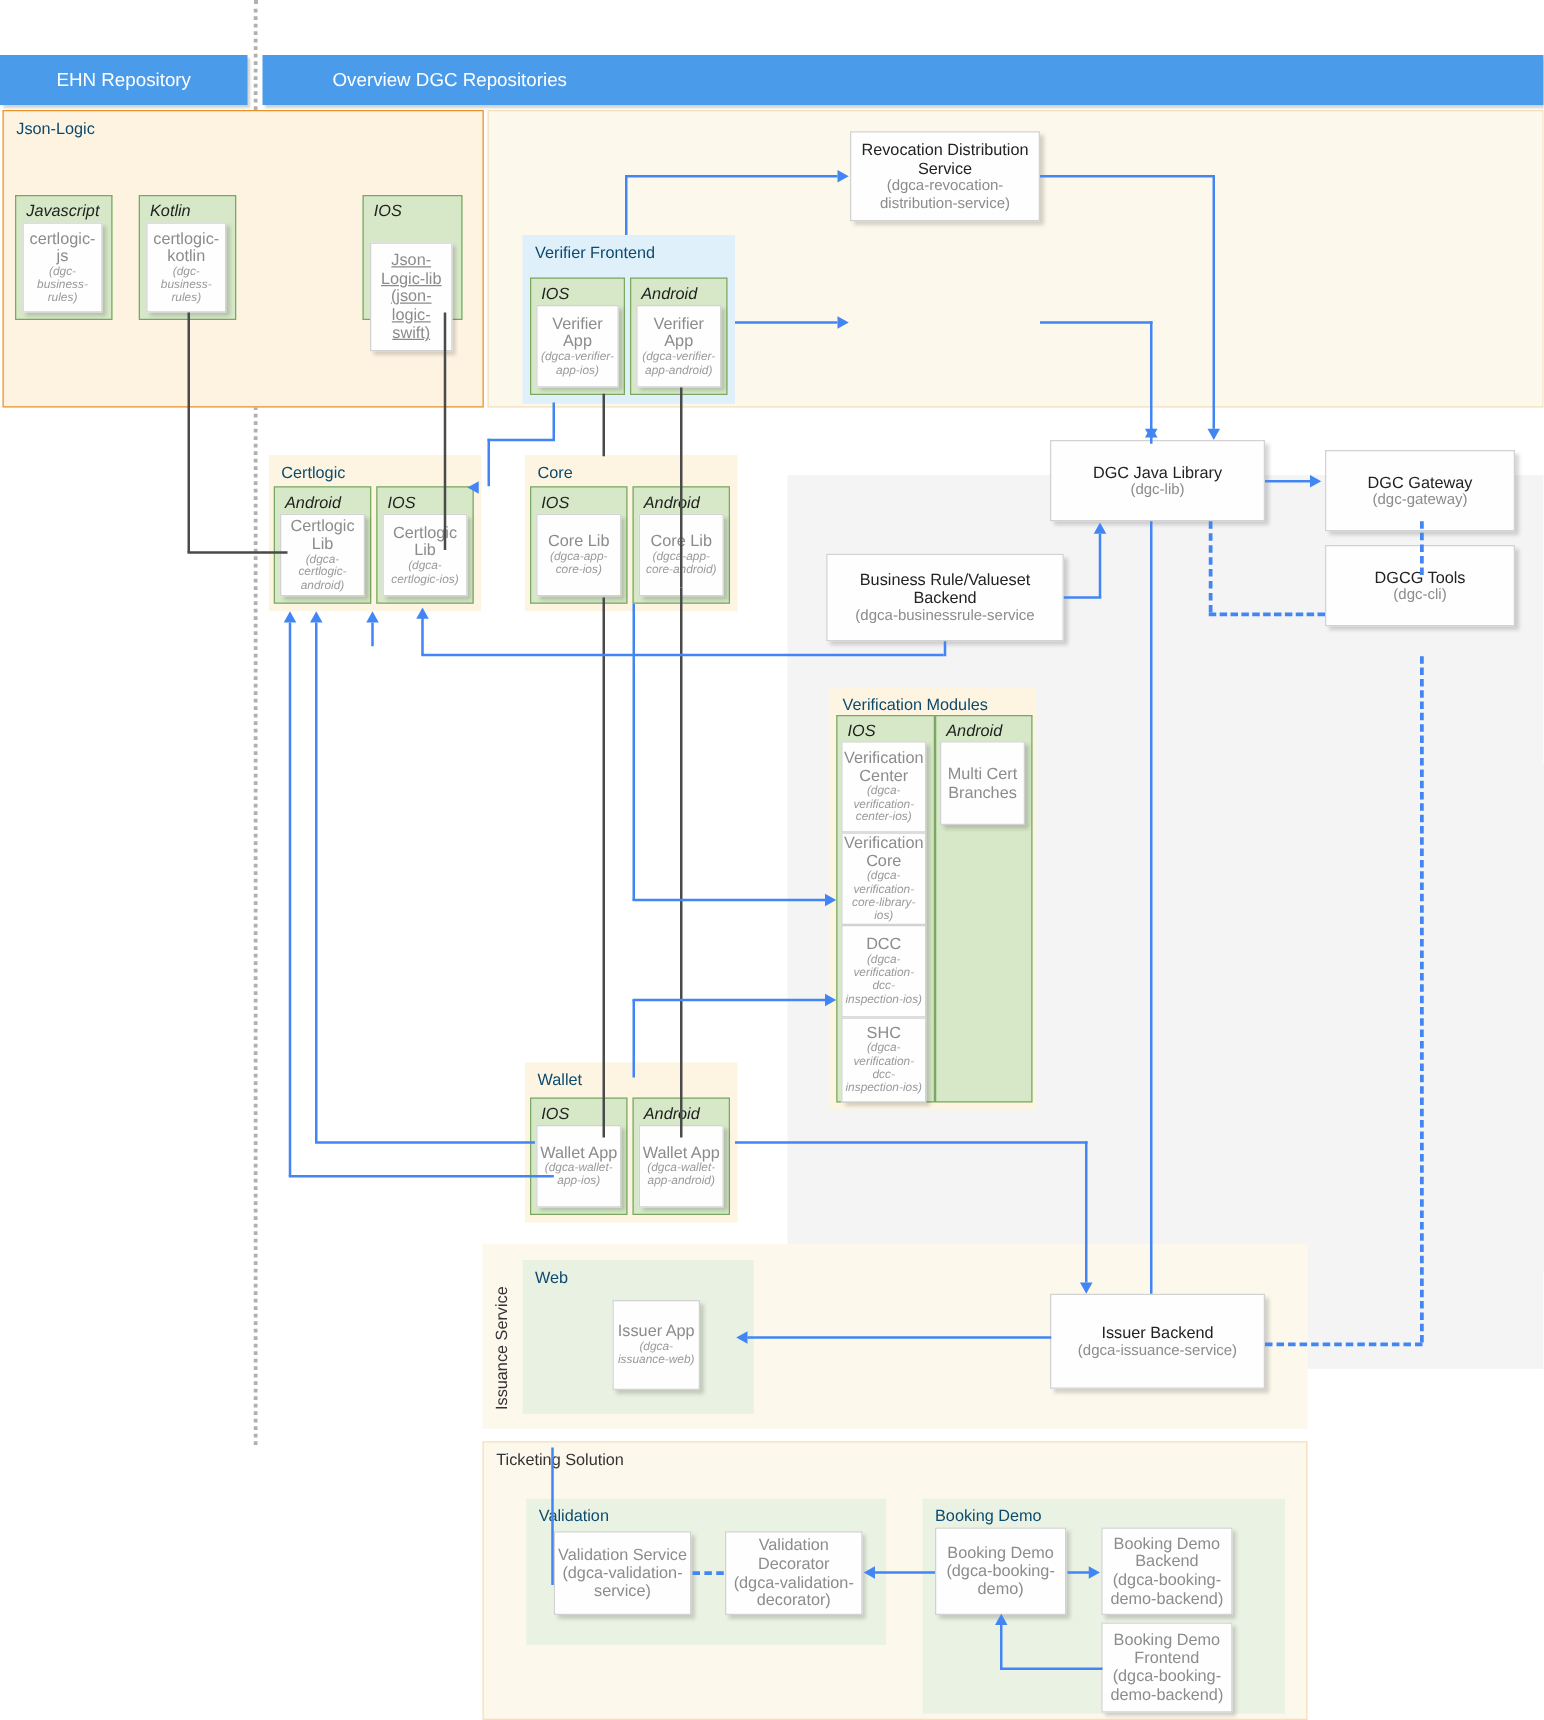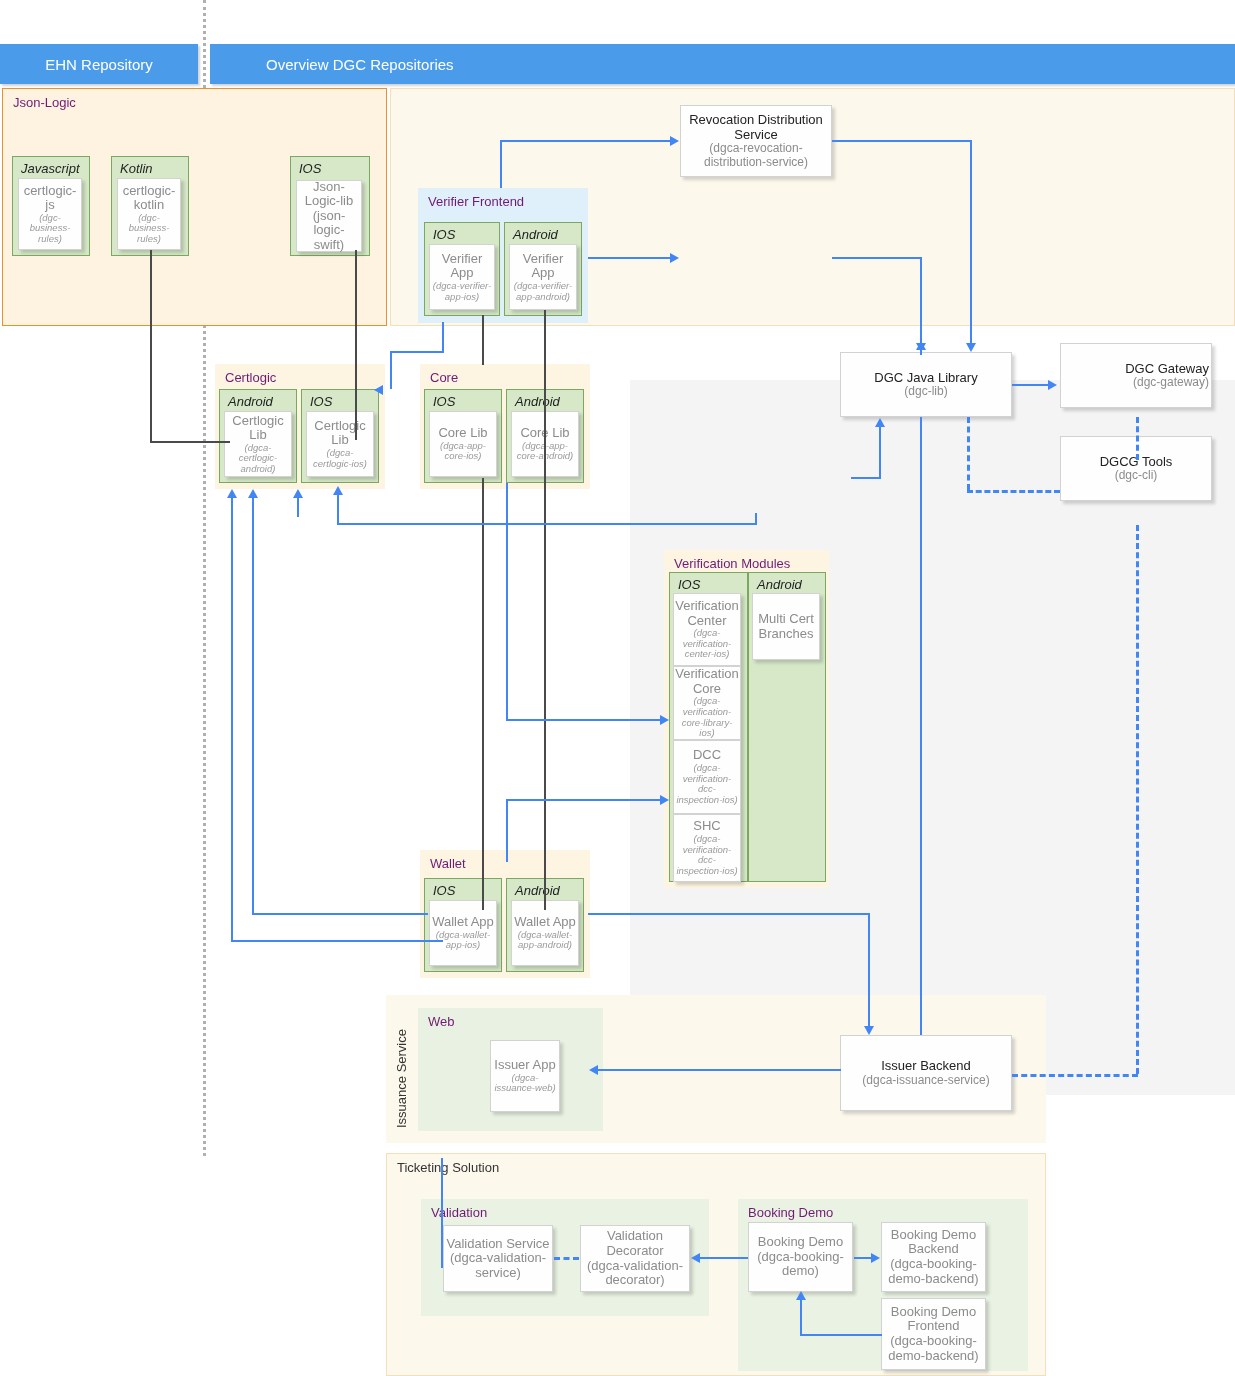--- a/index.html
+++ b/index.html
@@ -10,21 +10,21 @@
   .abs{position:absolute;box-sizing:border-box;}
 
   
   .hdr{background:#4a9ceb;color:#fff;font-size:15px;display:flex;align-items:center;
        box-shadow:2px 2px 2px rgba(0,0,0,.18);}
   .hdr.center{justify-content:center;}
   .hdr.left{justify-content:flex-start;padding-left:56px;}
 
   
   .grp{border:1px solid transparent;}
-  .grp-lbl{position:absolute;font-size:13px;color:#701a75;left:10px;top:6px;white-space:nowrap;}
+  .grp-lbl{position:absolute;font-size:13px;color:#0c4a6e;left:10px;top:6px;white-space:nowrap;}
   .grp-lbl.dark{color:#333;}
 
   .cream{background:#fdf5e2;}
   .cream-soft{background:#fdf8ec;}
   .cream-outl{background:#fdf3e0;border:1px solid #e8922a;}
   .cream-outl2{background:#fdf8ec;border:1px solid #f3e0bb;}
   .bluebg{background:#dff0fb;}
   .greybg{background:#f4f4f4;}
   .greenpale{background:#e9f2e2;}
   .greenpale2{background:#eaf3e3;}
@@ -100,21 +100,21 @@
     <span class="plat-lbl">Kotlin</span>
   </div>
   <div class="abs card" style="left:117px;top:178px;width:64px;height:72px;">
     <div class="t1">certlogic-kotlin</div>
     <div class="t2">(dgc-business-rules)</div>
   </div>
 
   <div class="abs plat" style="left:290px;top:156px;width:80px;height:100px;">
     <span class="plat-lbl">IOS</span>
   </div>
-  <div class="abs card" style="left:296px;top:180px;width:66px;height:72px;">
+  <div class="abs card" style="left:296px;top:194px;width:66px;height:87px;text-decoration:underline;">
     <div class="t1">Json-Logic-lib</div>
     <div class="t1">(json-logic-swift)</div>
   </div>
 
   <div class="abs bluebg" style="left:418px;top:188px;width:170px;height:135px;">
     <span class="grp-lbl">Verifier Frontend</span>
   </div>
   <div class="abs plat" style="left:424px;top:222px;width:76px;height:94px;">
     <span class="plat-lbl">IOS</span>
   </div>
@@ -253,25 +253,29 @@
   </div>
   <div class="abs card mid" style="left:881px;top:1298px;width:105px;height:72px;">
     <div class="t1">Booking Demo Frontend</div>
     <div class="t1">(dgca-booking-demo-backend)</div>
   </div>
 
   <div class="abs card plain" style="left:680px;top:105px;width:152px;height:72px;">
     <div class="t1">Revocation Distribution Service</div>
     <div class="t2">(dgca-revocation-distribution-service)</div>
   </div>
+  <div class="abs card plain" style="left:661px;top:443px;width:190px;height:70px;">
+    <div class="t1">Business Rule/Valueset Backend</div>
+    <div class="t2">(dgca-businessrule-service</div>
+  </div>
   <div class="abs card plain" style="left:840px;top:352px;width:172px;height:65px;">
     <div class="t1">DGC Java Library</div>
     <div class="t2">(dgc-lib)</div>
   </div>
-  <div class="abs card plain" style="left:1060px;top:343px;width:152px;height:65px;align-items:flex-end;">
+  <div class="abs card plain" style="left:1060px;top:360px;width:152px;height:65px;">
     <div class="t1">DGC Gateway</div>
     <div class="t2">(dgc-gateway)</div>
   </div>
   <div class="abs card plain" style="left:1060px;top:436px;width:152px;height:65px;">
     <div class="t1">DGCG Tools</div>
     <div class="t2">(dgc-cli)</div>
   </div>
   <div class="abs card plain" style="left:840px;top:1035px;width:172px;height:76px;">
     <div class="t1">Issuer Backend</div>
     <div class="t2">(dgca-issuance-service)</div>

